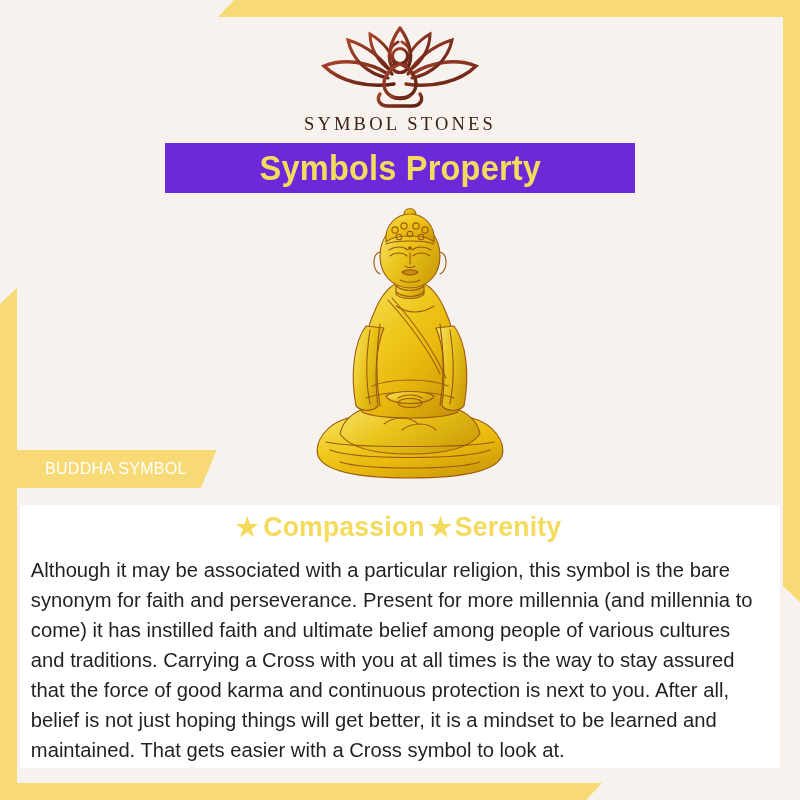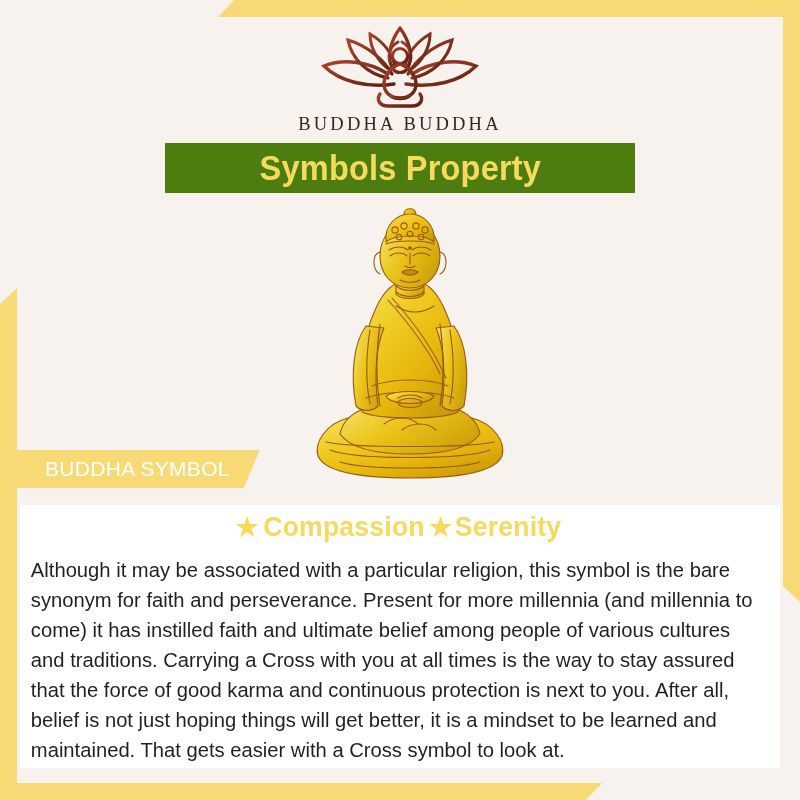--- a/index.html
+++ b/index.html
@@ -81,21 +81,21 @@
     font-weight: 400;
   }
 
   
   .title-band {
     position: absolute;
     left: 165px;
     top: 143px;
     width: 470px;
     height: 50px;
-    background: #4d7c0f;
+    background: #6d28d9;
     display: flex;
     align-items: center;
     justify-content: center;
   }
   .title-text {
     font-family: "Liberation Sans Narrow", "Liberation Sans", sans-serif;
     font-size: 35px;
     font-weight: bold;
     color: #F4DB5E;
     letter-spacing: 0.2px;
@@ -118,21 +118,21 @@
     left: 17px;
     top: 450px;
     height: 38px;
     padding: 0 30px 0 28px;
     background: #F7DA75;
     display: flex;
     align-items: center;
     clip-path: polygon(0 0, 100% 0, calc(100% - 16px) 100%, 0 100%);
   }
   .ribbon-text {
-    font-size: 21px;
+    font-size: 16px;
     color: #FFFFFF;
     letter-spacing: 0.3px;
     white-space: nowrap;
   }
 
   
   .card {
     position: absolute;
     left: 20px;
     top: 505px;
@@ -206,21 +206,21 @@
 
         <circle cx="90" cy="34" r="7.5" stroke-width="3"></circle>
 
         <path d="M90 42 C 80 46, 74 54, 74 62 C 74 70, 80 76, 90 76 C 100 76, 106 70, 106 62 C 106 54, 100 46, 90 42" stroke-width="3.4"></path>
 
         <path d="M70 72 C 66 78, 70 84, 78 84 L 102 84 C 110 84, 114 78, 110 72" stroke-width="3.4"></path>
 
         <path d="M80 74 C 85 78, 95 78, 100 74" stroke-width="2.6"></path>
       </g>
     </svg>
-    <span class="logo-wordmark">BUDDHA BUDDHA</span>
+    <span class="logo-wordmark">SYMBOL STONES</span>
   </div>
 
   <div class="title-band">
     <span class="title-text">Symbols Property</span>
   </div>
 
   <div class="art-wrap">
     <svg viewBox="0 0 220 300" aria-hidden="true">
       <defs>
         <linearGradient id="gold" x1="0.1" y1="0" x2="0.9" y2="1">

